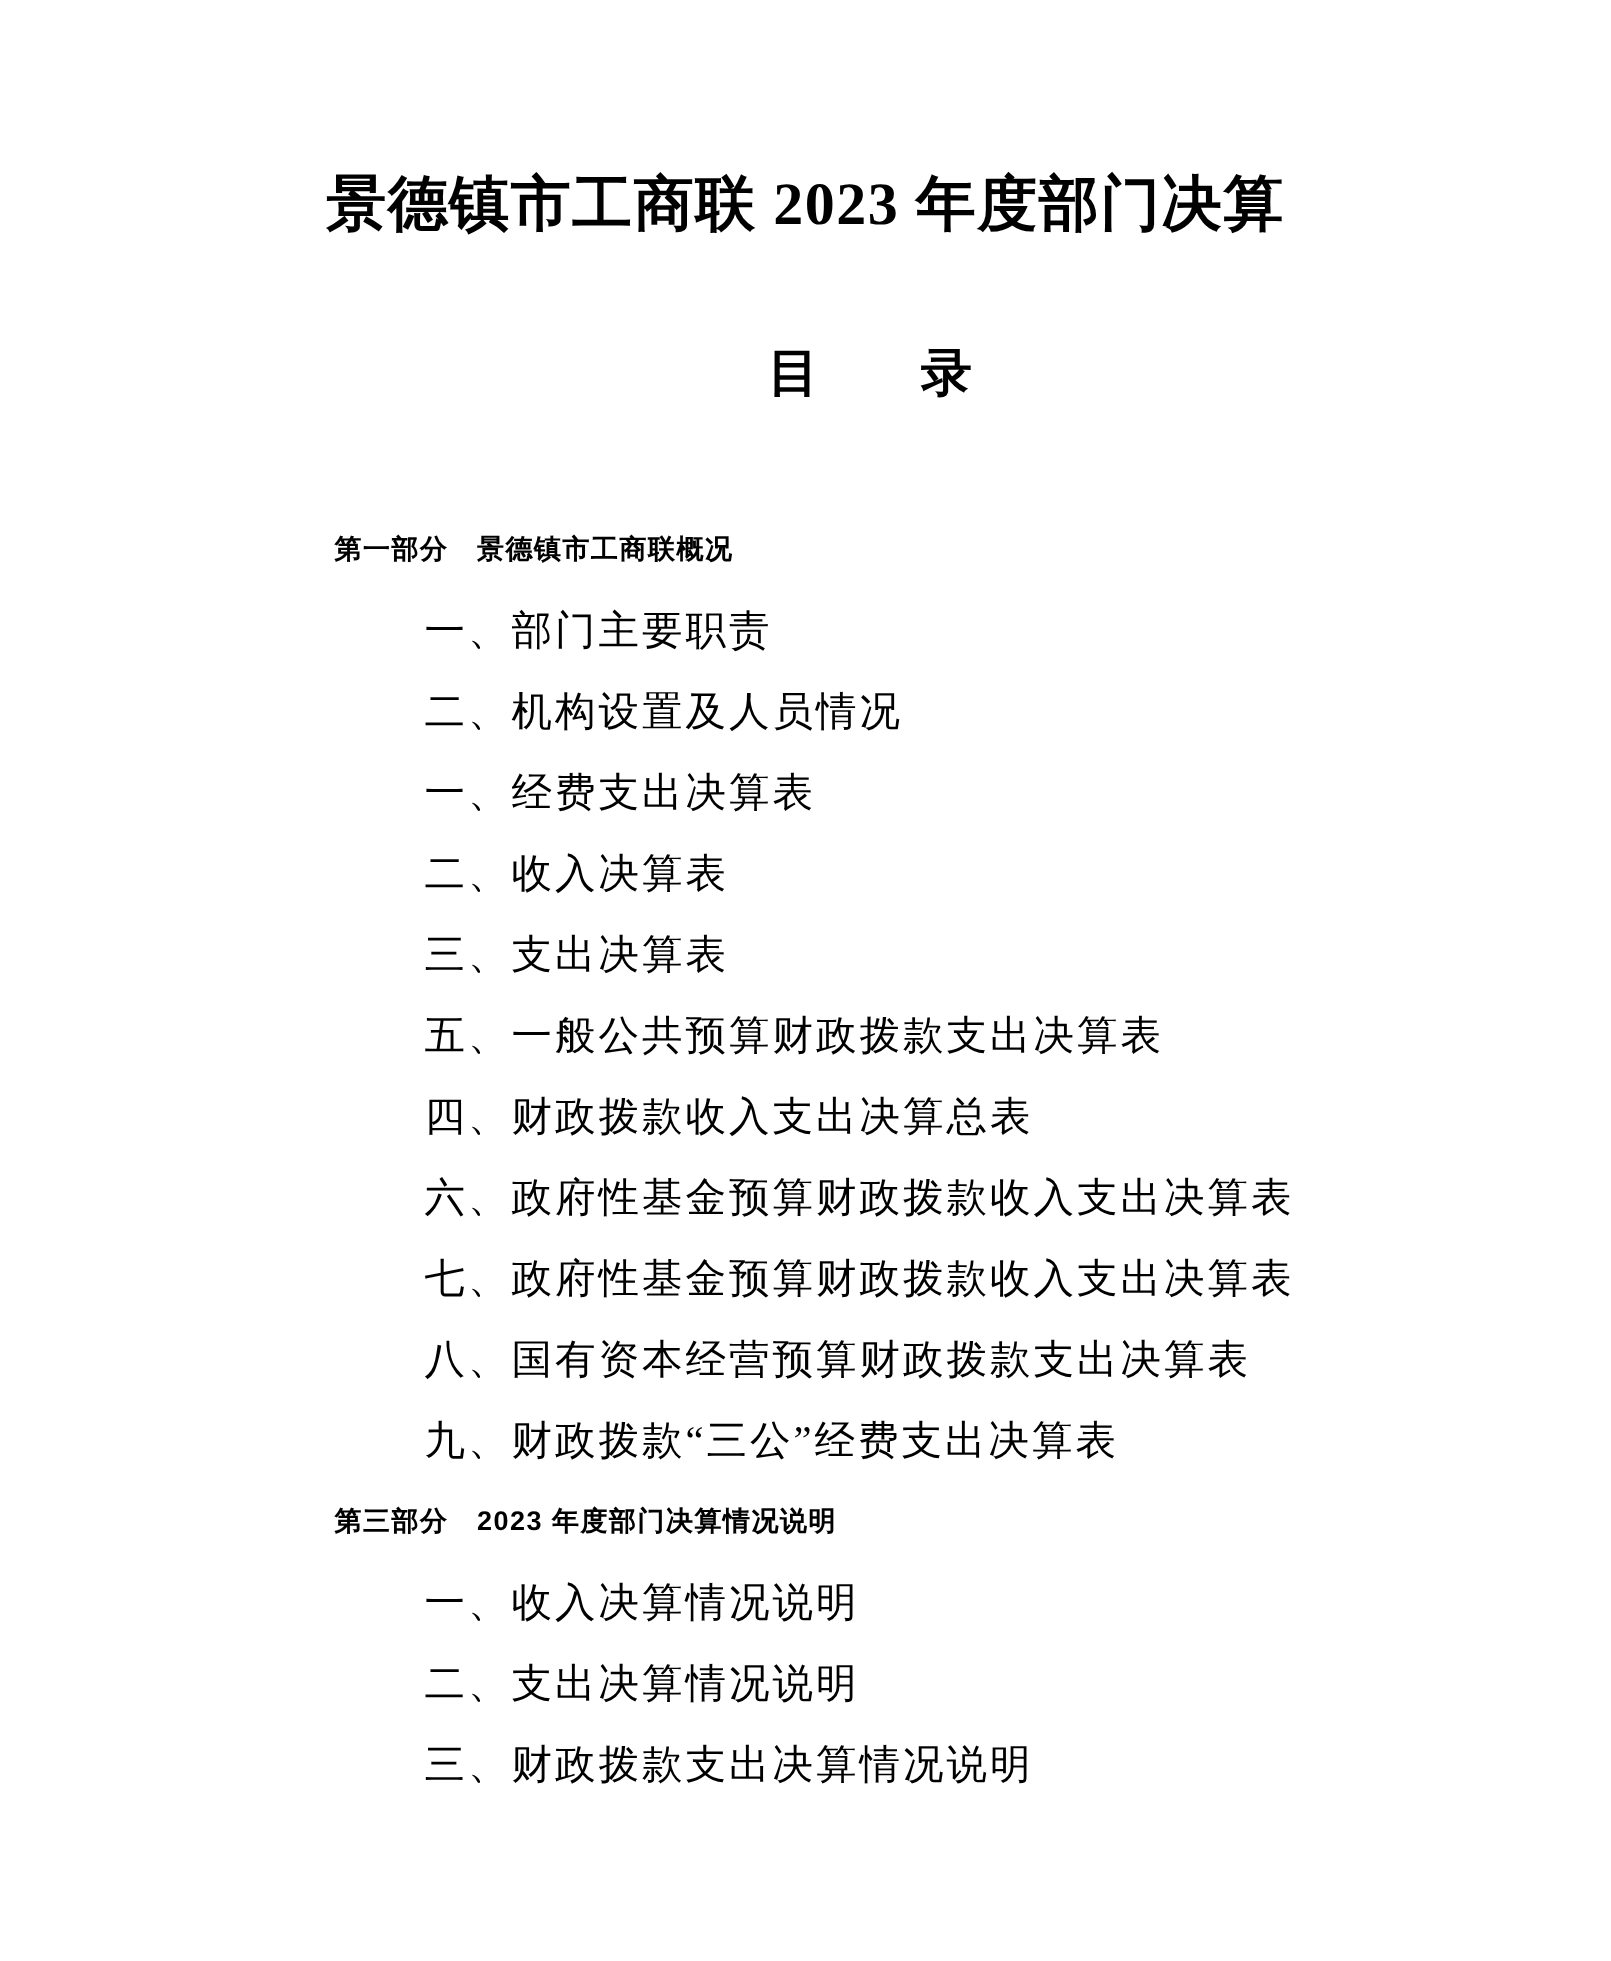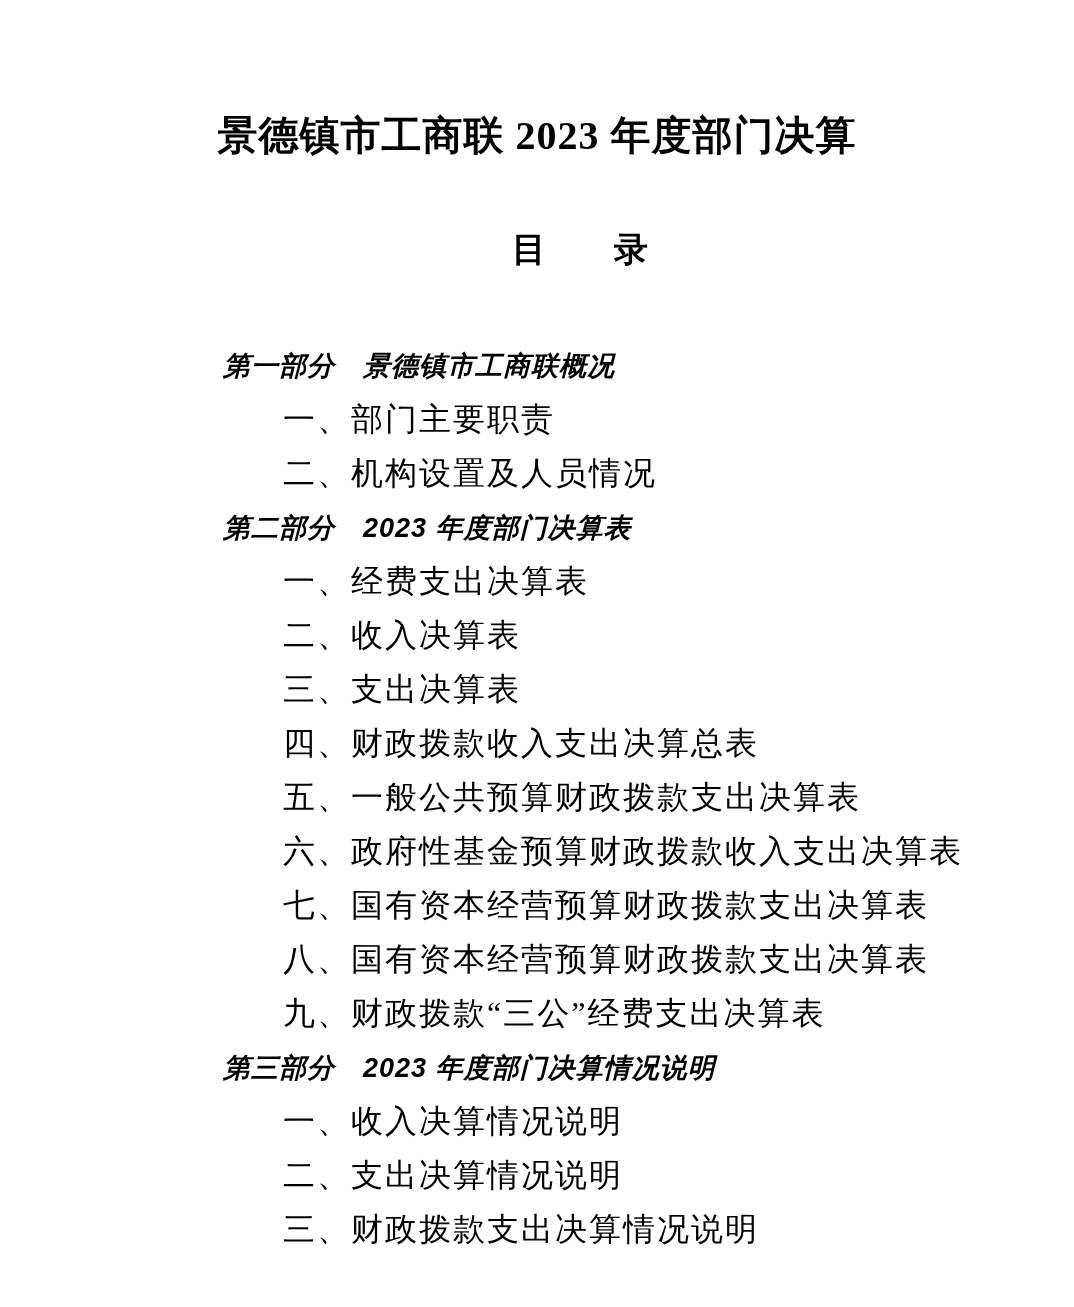--- a/index.html
+++ b/index.html
@@ -49,28 +49,27 @@
   }
   .toc-line {
     height: 54px;
     display: flex;
     align-items: center;
     white-space: nowrap;
   }
   .toc-line.heading {
     font-family: "Liberation Sans", "DejaVu Sans", sans-serif;
     font-weight: bold;
-    font-size: 27px;
+    font-size: 18px;
     letter-spacing: 1px;
-    font-style: italic;
   }
   .toc-line.item {
     font-family: "Liberation Serif", "DejaVu Serif", serif;
     font-weight: normal;
-    font-size: 32px;
+    font-size: 27px;
     letter-spacing: 2px;
     padding-left: 60px;
   }
 </style>
 </head>
 <body>
 
 <div class="page">
 
   <div class="doc-title">景德镇市工商联 2023 年度部门决算</div>
@@ -79,28 +78,27 @@
 
   <div class="toc">
 
     <div class="toc-section">
       <div class="toc-line heading">第一部分　景德镇市工商联概况</div>
       <div class="toc-line item">一、部门主要职责</div>
       <div class="toc-line item">二、机构设置及人员情况</div>
     </div>
 
     <div class="toc-section">
-      <div class="toc-line heading">第二部分　2023 年度部门决算表</div>
       <div class="toc-line item">一、经费支出决算表</div>
       <div class="toc-line item">二、收入决算表</div>
       <div class="toc-line item">三、支出决算表</div>
+      <div class="toc-line item">五、一般公共预算财政拨款支出决算表</div>
       <div class="toc-line item">四、财政拨款收入支出决算总表</div>
-      <div class="toc-line item">五、一般公共预算财政拨款支出决算表</div>
       <div class="toc-line item">六、政府性基金预算财政拨款收入支出决算表</div>
-      <div class="toc-line item">七、国有资本经营预算财政拨款支出决算表</div>
+      <div class="toc-line item">七、政府性基金预算财政拨款收入支出决算表</div>
       <div class="toc-line item">八、国有资本经营预算财政拨款支出决算表</div>
       <div class="toc-line item">九、财政拨款“三公”经费支出决算表</div>
     </div>
 
     <div class="toc-section">
       <div class="toc-line heading">第三部分　2023 年度部门决算情况说明</div>
       <div class="toc-line item">一、收入决算情况说明</div>
       <div class="toc-line item">二、支出决算情况说明</div>
       <div class="toc-line item">三、财政拨款支出决算情况说明</div>
     </div>

